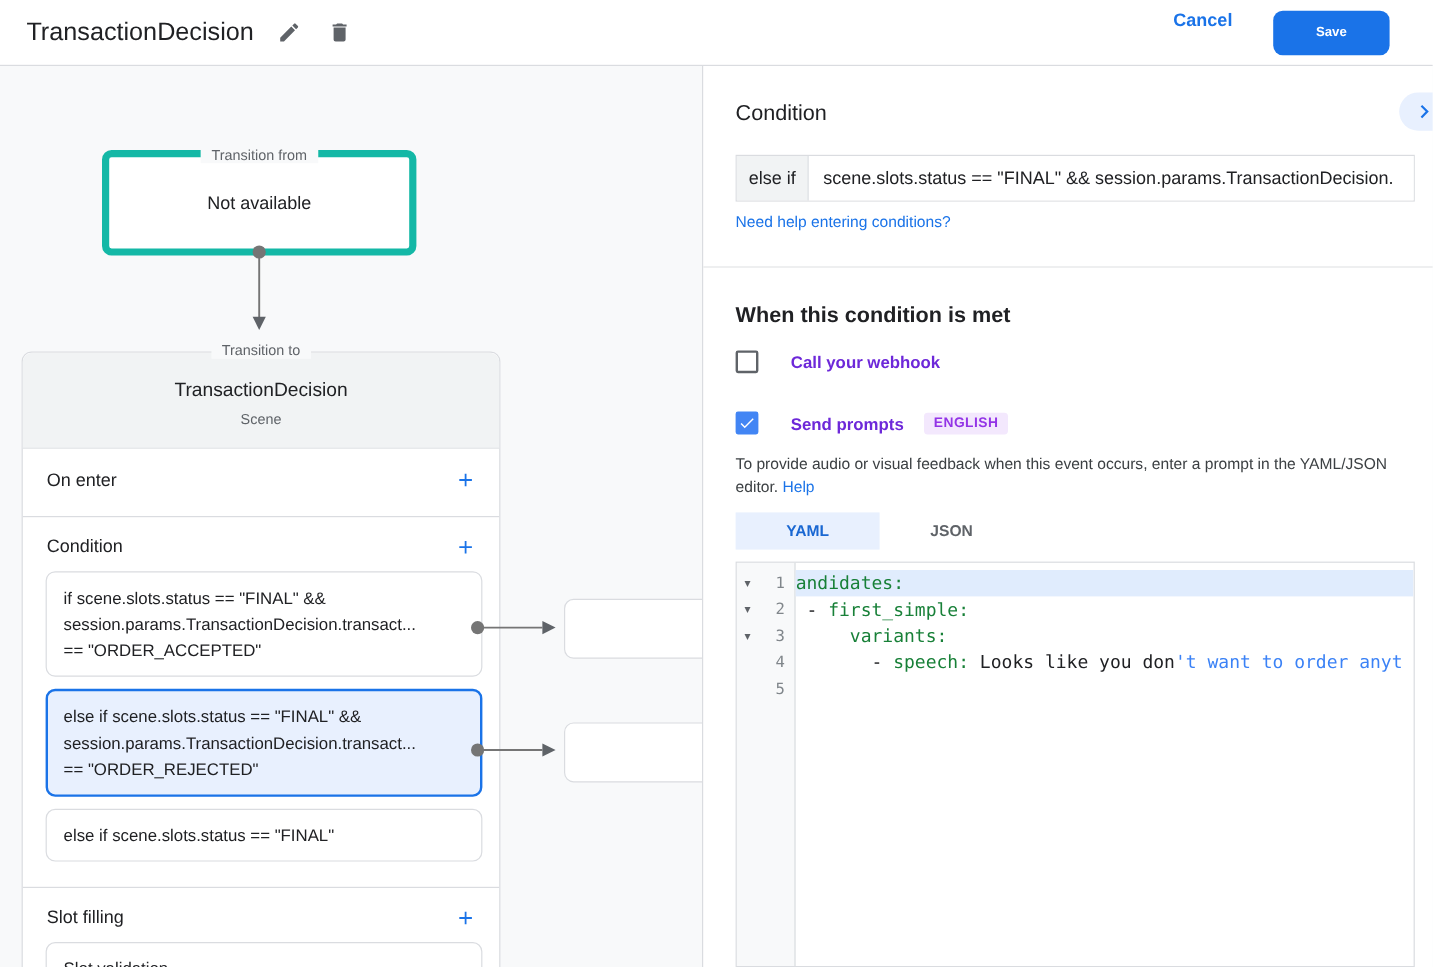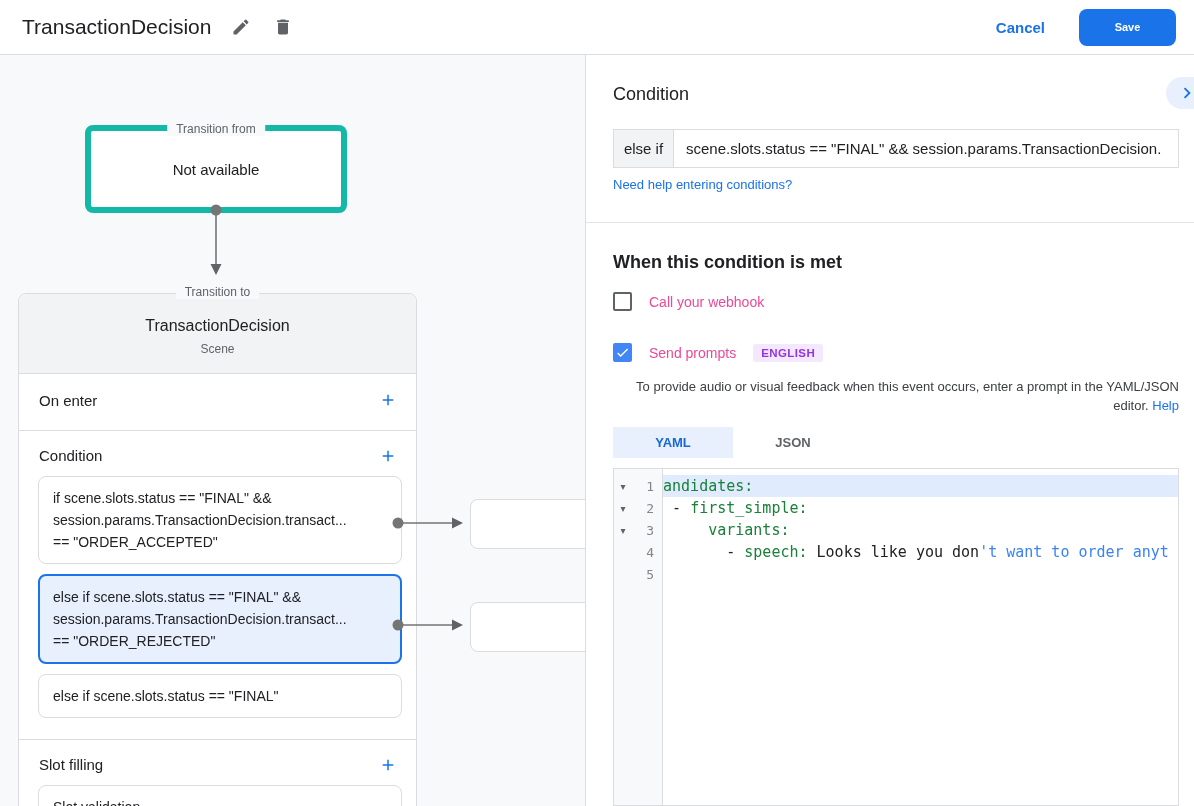--- a/index.html
+++ b/index.html
@@ -7,21 +7,21 @@
     font-family:"Liberation Sans", sans-serif; color:#202124; }
   .app { position:relative; width:1194px; height:806px; overflow:hidden; }
 
   
   .topbar { position:absolute; left:0; top:0; width:1194px; height:55px; background:#fff;
     border-bottom:1px solid #dadce0; display:flex; align-items:center; z-index:30; }
   .title { font-size:21px; color:#202124; margin-left:22px; }
   .icon-btn { background:none; border:none; cursor:pointer; display:flex; align-items:center;
     justify-content:center; width:36px; height:36px; }
   .icon-btn svg { fill:#5f6368; }
-  .topbar-right { margin-left:auto; display:flex; align-items:center; margin-right:18px; }
+  .topbar-right { margin-left:auto; display:flex; align-items:flex-start; margin-right:36px; }
   .cancel-link { color:#1a73e8; font-size:15px; font-weight:600; background:none; border:none;
     cursor:pointer; margin-right:34px; }
   .save-btn { background:#1a73e8; color:#fff; font-size:11px; font-weight:600; border:none;
     border-radius:8px; width:97px; height:37px; cursor:pointer; }
 
   
   .canvas { position:absolute; left:0; top:55px; width:1194px; height:751px; background:#f8f9fa; }
 
   .legend { position:absolute; top:-9px; left:50%; transform:translateX(-50%); background:#f8f9fa;
     padding:0 9px; font-size:12px; color:#5f6368; white-space:nowrap; }
@@ -72,26 +72,26 @@
     font-family:"Liberation Sans", sans-serif; min-width:0; }
   .help-link { position:absolute; left:27px; top:122px; font-size:13px; color:#1a73e8;
     text-decoration:none; }
   .panel-divider { position:absolute; left:0; top:167px; width:609px; height:1px; background:#e3e4e6; }
 
   .check-row { position:absolute; left:27px; display:flex; align-items:center; }
   .cbox { width:19px; height:19px; border:2px solid #5f6368; border-radius:2px; background:#fff;
     cursor:pointer; }
   .cbox.checked { background:#4285f4; border-color:#4285f4; display:flex; align-items:center;
     justify-content:center; }
-  .check-label { font-size:14px; font-weight:400; color:#ec4899; margin-left:17px; }
+  .check-label { font-size:14px; font-weight:700; color:#6d28d9; margin-left:27px; }
   .lang-badge { margin-left:17px; background:#f3e8fd; color:#9334e6; font-size:11.5px; font-weight:700;
     letter-spacing:.4px; padding:3px 8px; border-radius:3px; }
 
   .hint { position:absolute; left:27px; top:322px; width:566px; font-size:13px; color:#3c4043;
-    line-height:19px;text-align:right; }
+    line-height:19px; }
   .hint a { color:#1a73e8; text-decoration:none; }
 
   .tabs { position:absolute; left:27px; top:372px; display:flex; }
   .tab { width:120px; height:31px; display:flex; align-items:center; justify-content:center;
     font-size:13px; font-weight:700; color:#5f6368; cursor:pointer; background:transparent; border:none; }
   .tab.active { background:#e8f0fe; color:#1967d2; }
 
   
   .editor { position:absolute; left:27px; top:413px; width:566px; height:338px;
     border:1px solid #dadce0; background:#fff; display:flex; overflow:hidden; }

